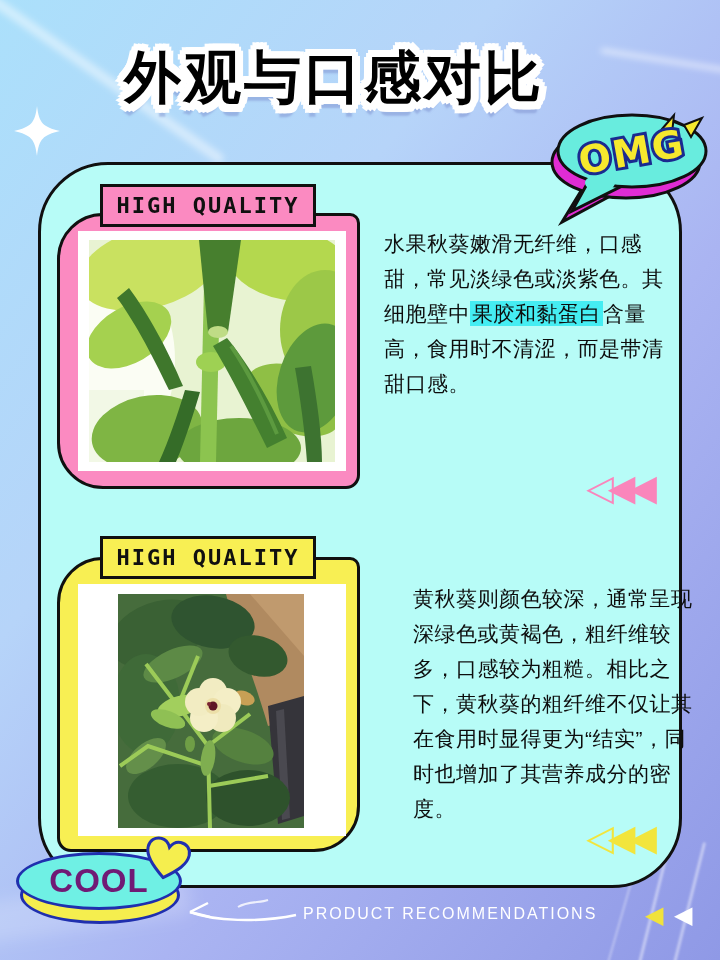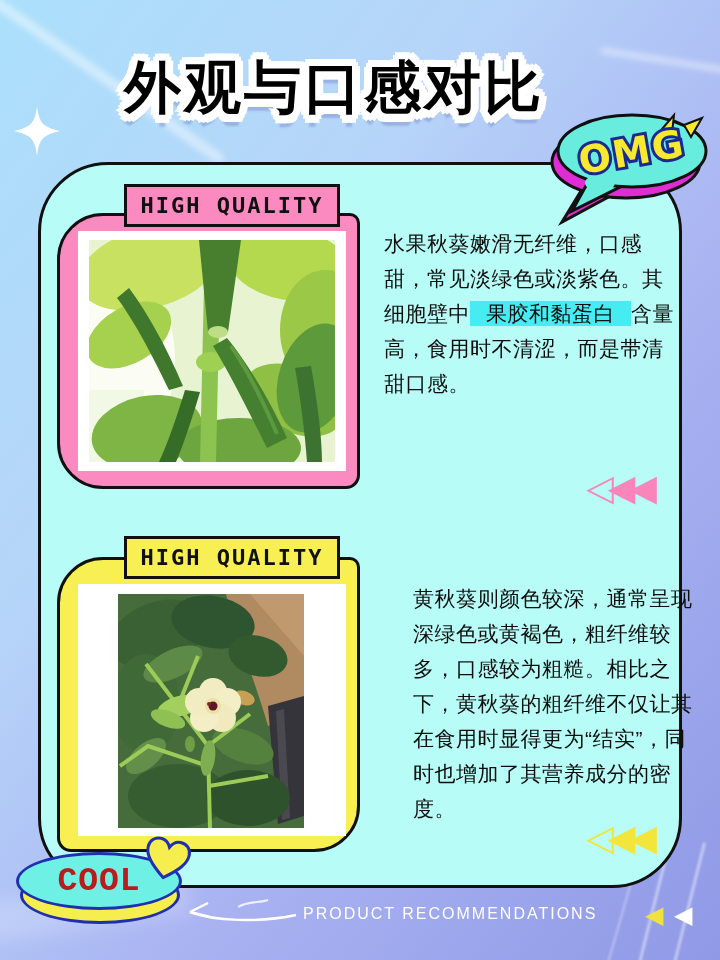--- a/index.html
+++ b/index.html
@@ -26,35 +26,34 @@
   
   #title {
     left:0; top:40px; width:668px; text-align:center;
     font-size:57px; font-weight:900; letter-spacing:3px; color:#000;
     font-family:"DejaVu Sans","Liberation Sans",sans-serif;
     text-shadow:
       -6px -4px 0 #fff, 6px -4px 0 #fff, -6px 4px 0 #fff, 6px 4px 0 #fff,
       -8px 0 0 #fff, 8px 0 0 #fff, 0 -7px 0 #fff, 0 8px 0 #fff,
       -4px -7px 0 #fff, 4px -7px 0 #fff, -4px 8px 0 #fff, 4px 8px 0 #fff,
       0 12px 2px rgba(130,150,210,.55);
-    margin-top: 10px;
   }
 
   
   #main-card {
     left:38px; top:162px; width:644px; height:726px;
     background:#b7fcf7; border:3px solid #101010; border-radius:70px;
   }
 
   
   .quality-badge {
     height:43px; width:216px; border:3px solid #101010;
     display:flex; align-items:center; justify-content:center;
     font-family:"DejaVu Sans Mono","Liberation Mono",monospace;
-    font-weight:700; font-size:22px; letter-spacing:2px; color:#101010; z-index:4;margin-left:24px;
+    font-weight:700; font-size:22px; letter-spacing:2px; color:#101010; z-index:4;
   }
   #badge-1 { left:100px; top:184px; background:#fb8ac1; }
   #badge-2 { left:100px; top:536px; background:#f8ef53; }
 
   
   .photo-card { border:3px solid #101010; }
   #photo-card-1 { left:57px; top:213px; width:303px; height:276px; background:#fb8ac1; border-radius:46px 10px 14px 46px; }
   #photo-card-2 { left:57px; top:557px; width:303px; height:295px; background:#f8ef53; border-radius:46px 10px 46px 14px; }
   .photo-frame { background:#ffffff; }
   #frame-1 { left:78px; top:231px; width:268px; height:240px; }
@@ -62,40 +61,40 @@
   #photo-1 { left:89px; top:240px; width:246px; height:222px; }
   #photo-2 { left:118px; top:594px; width:186px; height:234px; }
 
   
   .para {
     width:294px; font-size:21px; line-height:35px; color:#0d0d0d;
     letter-spacing:.5px; text-align:left;
   }
   #para-1 { left:384px; top:226px; }
   #para-2 { left:384px; top:581px;margin-left:29px; }
-  .hl { background:#45edf2; padding:1px 16px; }
+  .hl { background:#45edf2; padding:1px 2px; }
   .hl:empty { display:none; }
 
   
   .arrows { font-size:36px; letter-spacing:-6px; line-height:1; font-family:"DejaVu Sans",sans-serif; }
   #arrows-1 { left:586px; top:470px; color:#fa85bb; }
   #arrows-2 { left:586px; top:820px; color:#f2e53c; }
 
   
   #omg-bubble { left:550px; top:113px; width:166px; height:106px; overflow:visible; z-index:5; }
 
   
   #cool-badge { left:16px; top:840px; width:185px; height:95px; z-index:6; }
   #cool-shadow { left:4px; top:26px; width:160px; height:58px; background:#f5ee4e; border:3px solid #1f2fae; border-radius:50%; }
   #cool-pill {
     left:0; top:12px; width:166px; height:58px; background:#6ff0e4;
     border:3px solid #1f2fae; border-radius:50%;
     display:flex; align-items:center; justify-content:center;
-    font-size:33px; font-weight:800; letter-spacing:1px; color:#b91c1c;
-    font-family:Liberation Mono, monospace;
+    font-size:33px; font-weight:800; letter-spacing:1px; color:#701a75;
+    font-family:Liberation Sans, sans-serif;
   }
   #cool-heart { left:128px; top:-2px; width:46px; height:42px; transform:rotate(12deg); }
 
   
   #footer-swoosh { left:180px; top:897px; width:118px; height:32px; }
   #footer-label { left:303px; top:905px; font-size:16px; letter-spacing:2px; color:#ffffff; }
   .footer-tri { top:903px; font-size:24px; line-height:1; font-family:"DejaVu Sans",sans-serif; }
   #footer-tri-yellow { left:645px; color:#f0e23c; }
   #footer-tri-white { left:674px; color:#ffffff; }
 </style>

